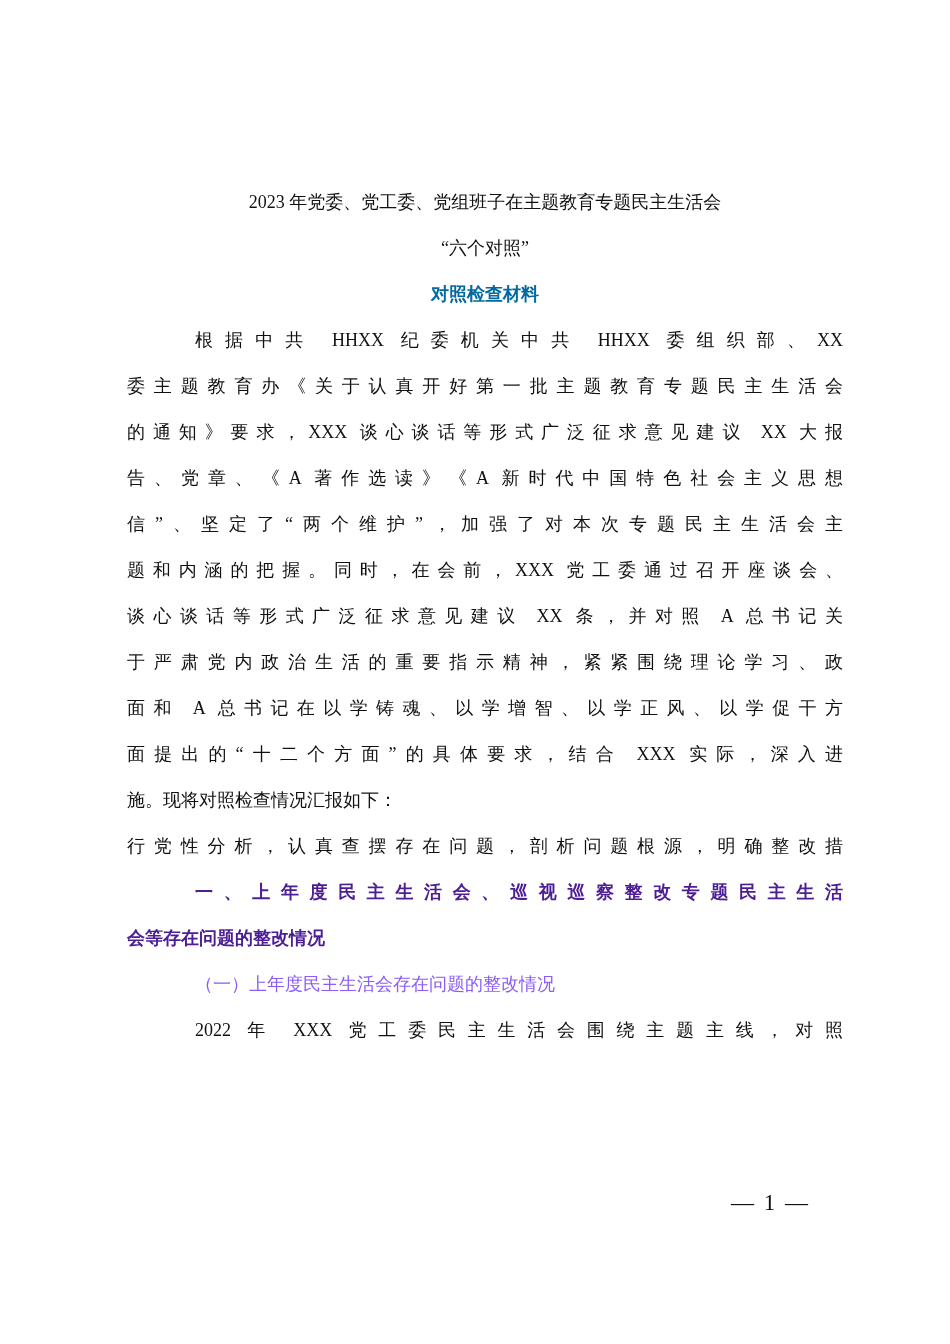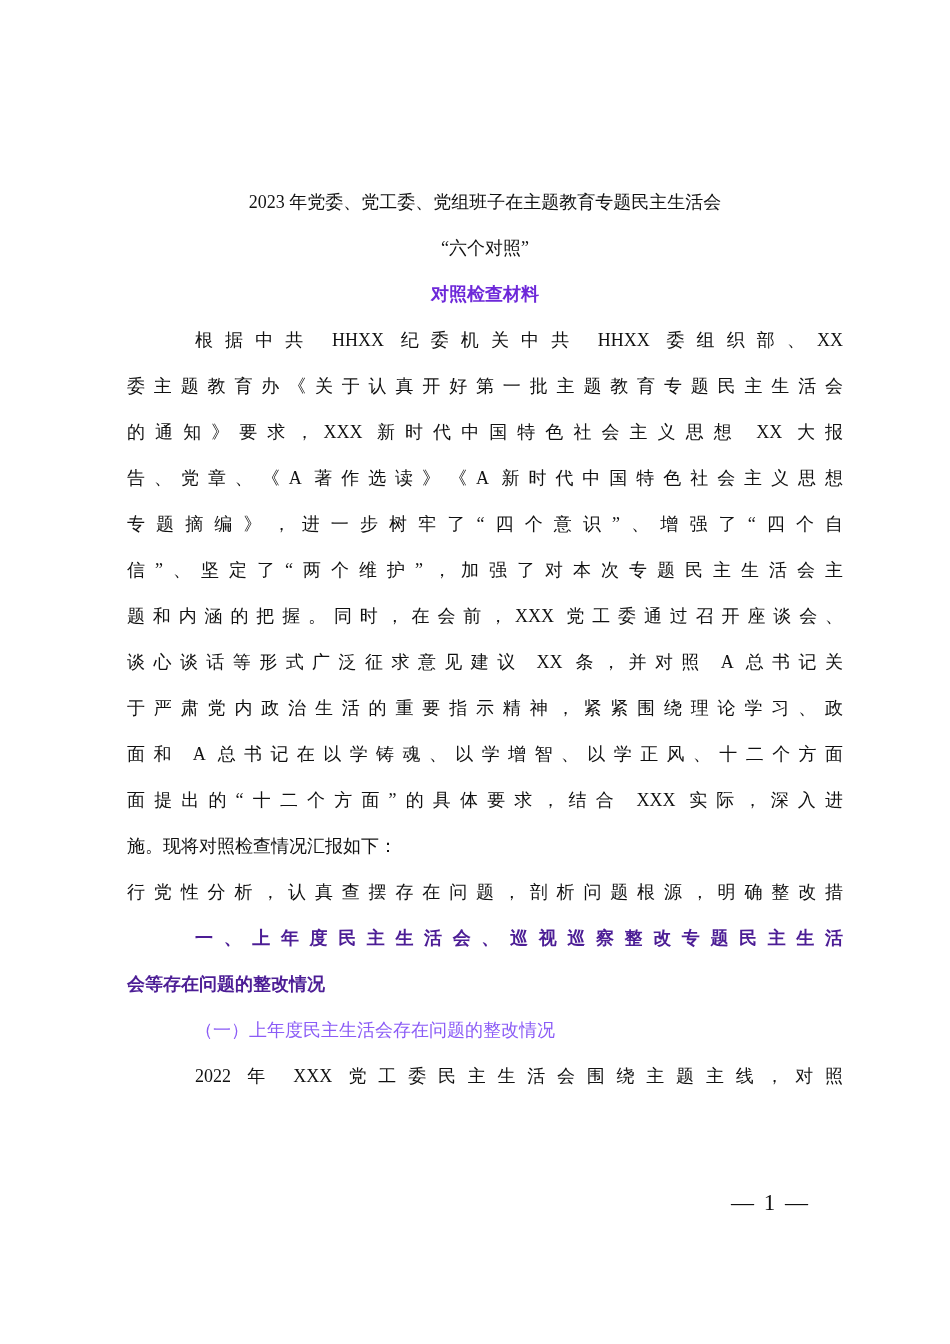--- a/index.html
+++ b/index.html
@@ -12,21 +12,21 @@
     overflow:hidden;
   }
   .content{
     position:absolute;
     left:127px;top:179px;
     width:716px;
     font-size:18px;
     line-height:46px;
   }
   .t-line{text-align:center;}
-  .t-bold{font-weight:700;color:#6d28d9;}
+  .t-bold{font-weight:700;color:#0369a1;}
   .line{min-height:46px;}
   
   .j{text-align:justify;text-align-last:justify;-moz-text-align-last:justify;}
   .ind{text-indent:68px;}
   .h1{
     font-family:"Liberation Sans","DejaVu Sans",sans-serif;
     font-weight:700;color:#4c1d95;
   }
   .kai{color:#8b5cf6;}
   .footer{
@@ -45,28 +45,27 @@
 
     <div>
       <div class="t-line">2023 年党委、党工委、党组班子在主题教育专题民主生活会</div>
       <div class="t-line">“六个对照”</div>
       <div class="t-line t-bold">对照检查材料</div>
     </div>
 
     <div>
       <div class="line j ind">根据中共 HHXX 纪委机关中共 HHXX 委组织部、XX</div>
       <div class="line j">委主题教育办《关于认真开好第一批主题教育专题民主生活会</div>
-      <div class="line j">的通知》要求，XXX 新时代中国特色社会主义思想 XX 大报</div>
+      <div class="line j">的通知》要求，XXX 谈心谈话等形式广泛征求意见建议 XX 大报</div>
       <div class="line j">告、党章、《A 著作选读》《A 新时代中国特色社会主义思想</div>
-      <div class="line j">专题摘编》，进一步树牢了“四个意识”、增强了“四个自</div>
       <div class="line j">信”、坚定了“两个维护”，加强了对本次专题民主生活会主</div>
       <div class="line j">题和内涵的把握。同时，在会前，XXX 党工委通过召开座谈会、</div>
       <div class="line j">谈心谈话等形式广泛征求意见建议 XX 条，并对照 A 总书记关</div>
       <div class="line j">于严肃党内政治生活的重要指示精神，紧紧围绕理论学习、政</div>
-      <div class="line j">面和 A 总书记在以学铸魂、以学增智、以学正风、十二个方面</div>
+      <div class="line j">面和 A 总书记在以学铸魂、以学增智、以学正风、以学促干方</div>
       <div class="line j">面提出的“十二个方面”的具体要求，结合 XXX 实际，深入进</div>
       <div class="line">施。现将对照检查情况汇报如下：</div>
       <div class="line j">行党性分析，认真查摆存在问题，剖析问题根源，明确整改措</div>
     </div>
 
     <div>
       <div class="line h1 j ind">一、上年度民主生活会、巡视巡察整改专题民主生活</div>
       <div class="line h1">会等存在问题的整改情况</div>
     </div>
 

